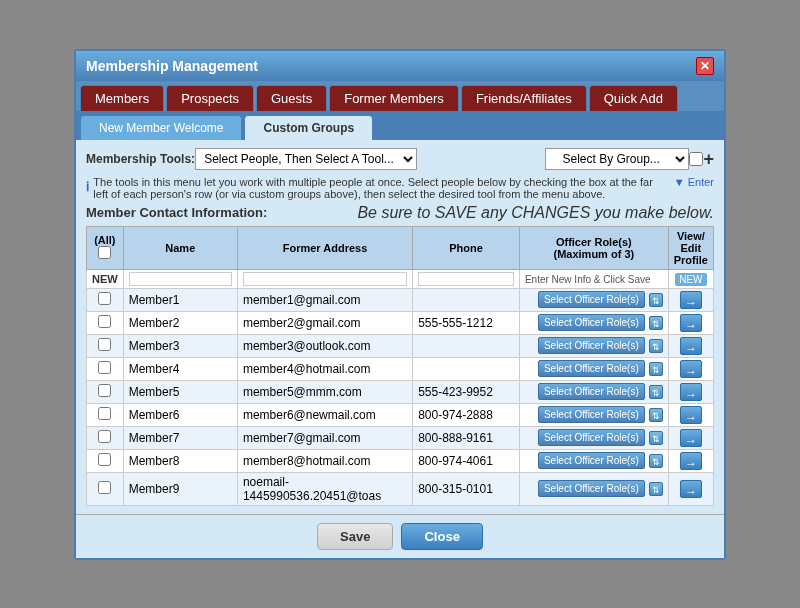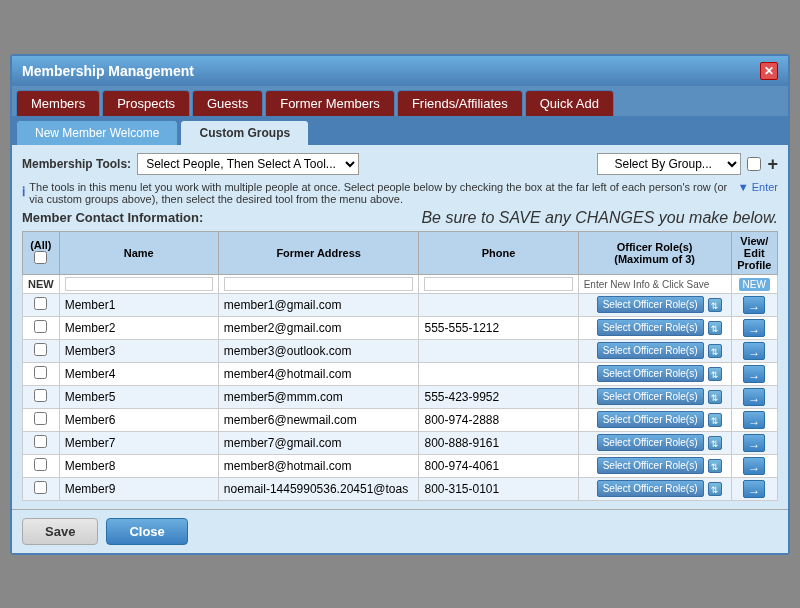--- a/index.html
+++ b/index.html
@@ -6,21 +6,21 @@
     body {
       background: #888;
       display: flex;
       justify-content: center;
       align-items: center;
       min-height: 608px;
       font-family: Arial, Helvetica, sans-serif;
       font-size: 12px;
     }
     .modal-container {
-      width: 780px;
+      width: 652px;
       background: #d4e8f5;
       border: 2px solid #4a7fb5;
       border-radius: 4px;
       position: relative;
     }
     .modal-titlebar {
       background: linear-gradient(to bottom, #6aaee0, #4a7fb5);
       color: white;
       font-weight: bold;
       font-size: 14px;
@@ -86,21 +86,21 @@
       color: #333;
       font-weight: bold;
     }
     .content-area {
       background: #d4e8f5;
       padding: 8px 10px;
     }
     .tools-row {
       display: flex;
       align-items: center;
-      gap: 6px;
+      gap: 0;
       margin-bottom: 6px;
       flex-wrap: wrap;
     }
     .tools-label {
       font-weight: bold;
       font-size: 12px;
       color: #333;
     }
     .tools-select {
       padding: 2px 4px;
@@ -240,21 +240,21 @@
       color: white;
       font-size: 12px;
       text-align: center;
       line-height: 18px;
       cursor: pointer;
     }
     .bottom-bar {
       background: #d4e8f5;
       padding: 8px 10px;
       display: flex;
-      justify-content: flex-start;
+      justify-content: center;
       gap: 8px;
       border-top: 1px solid #aaa;
     }
     .bottom-btn {
       padding: 5px 22px;
       font-size: 13px;
       font-weight: bold;
       cursor: pointer;
       border-radius: 4px;
       border: 1px solid #aaa;

